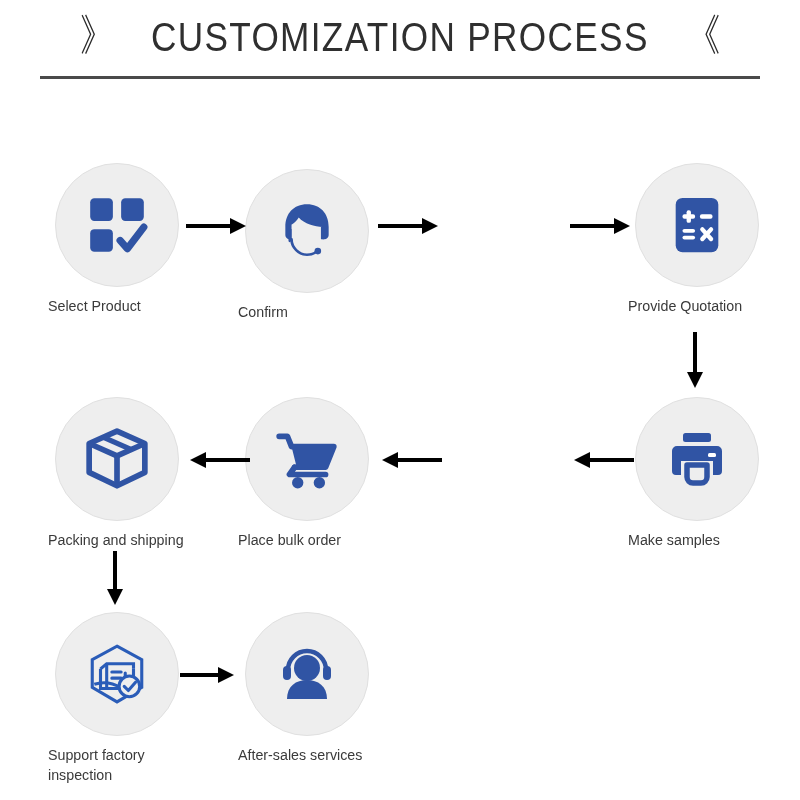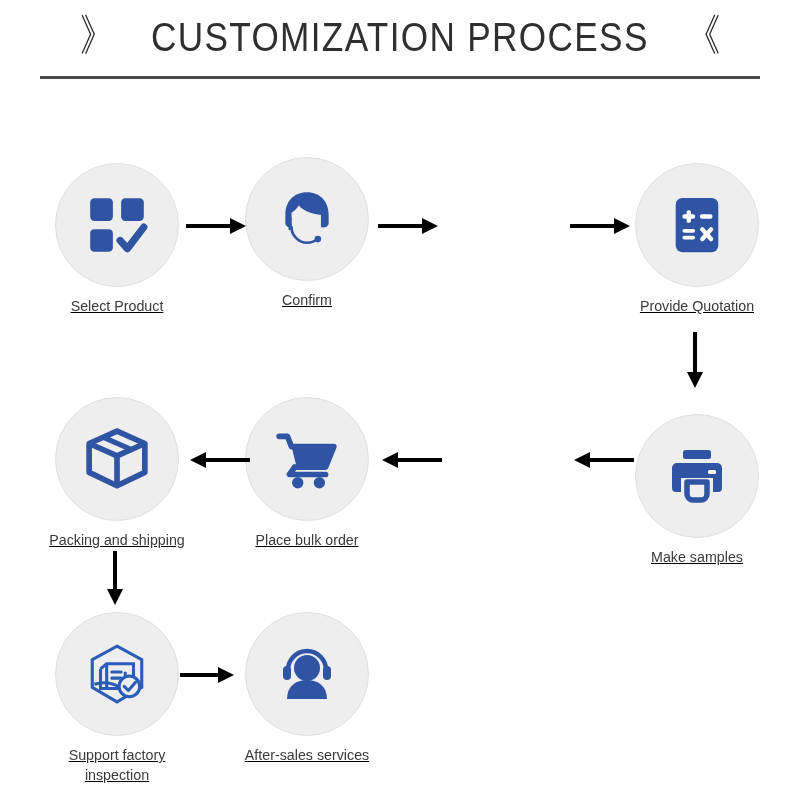--- a/index.html
+++ b/index.html
@@ -68,22 +68,21 @@
     position: absolute;
     left: 0;
     top: 0;
     width: 800px;
     height: 800px;
   }
 
   .node {
     position: absolute;
     width: 150px;
-    text-align: center;
-    text-decoration: underline;
+    text-align: left;
   }
   .circle {
     width: 124px;
     height: 124px;
     margin: 0 auto;
     border-radius: 50%;
     background: #eeeeee;
     border: 1px solid #e0e0e0;
     box-sizing: border-box;
     display: flex;
@@ -125,21 +124,21 @@
       <svg width="66" height="66" viewBox="0 0 64 64">
         <rect x="6" y="6" width="22" height="22" rx="4" fill="#3054A4"></rect>
         <rect x="36" y="6" width="22" height="22" rx="4" fill="#3054A4"></rect>
         <rect x="6" y="36" width="22" height="22" rx="4" fill="#3054A4"></rect>
         <path d="M35 47 L42 55 L58 34" fill="none" stroke="#3054A4" stroke-width="7" stroke-linecap="round" stroke-linejoin="round"></path>
       </svg>
     </div>
     <div class="node-label">Select Product</div>
   </div>
 
-  <div class="node" style="left:232px; top:157px;">
+  <div class="node" style="left:232px; top:169px;">
     <div class="circle">
       <svg width="66" height="66" viewBox="0 0 64 64">
         <path d="M32 6 C19 6 11 15 11 28 L11 36 C11 38 13 40 15 40 L17 40 L17 26
                  C17 26 21 24 24 19 C29 25 40 28 47 28 L47 40 L49 40 C51 40 53 38 53 36
                  L53 28 C53 15 45 6 32 6 Z" fill="#3054A4"></path>
         <path d="M17 30 L17 40 C17 43 14 44 14 41 L14 31 Z" fill="#3054A4"></path>
         <path d="M17 40 C17 48 24 55 32 55 C36 55 39 54 41 52" fill="none" stroke="#3054A4" stroke-width="2.6" stroke-linecap="round"></path>
         <circle cx="42.5" cy="51.5" r="3.2" fill="#3054A4"></circle>
         <path d="M47 28 L47 40" fill="none" stroke="#3054A4" stroke-width="3"></path>
       </svg>
@@ -156,21 +155,21 @@
         <rect x="21.25" y="16.75" width="4.5" height="13" rx="2" fill="#ffffff"></rect>
         <rect x="35" y="21" width="13" height="4.5" rx="2" fill="#ffffff"></rect>
         <rect x="17" y="36" width="13" height="4" rx="2" fill="#ffffff"></rect>
         <rect x="17" y="43" width="13" height="4" rx="2" fill="#ffffff"></rect>
         <path d="M37.5 36.5 L46.5 46.5 M46.5 36.5 L37.5 46.5" stroke="#ffffff" stroke-width="4.5" stroke-linecap="round"></path>
       </svg>
     </div>
     <div class="node-label">Provide Quotation</div>
   </div>
 
-  <div class="node" style="left:622px; top:414px;">
+  <div class="node" style="left:622px; top:397px;">
     <div class="circle">
       <svg width="64" height="64" viewBox="0 0 64 64">
         <rect x="18" y="6" width="28" height="9" rx="2.5" fill="#3054A4"></rect>
         <path d="M12 19 h40 a5 5 0 0 1 5 5 v20 a4 4 0 0 1 -4 4 h-5 v-14 h-32 v14 h-5
                  a4 4 0 0 1 -4 -4 v-20 a5 5 0 0 1 5 -5 z" fill="#3054A4"></path>
         <rect x="43" y="26" width="8" height="4" rx="1.5" fill="#ffffff"></rect>
         <path d="M22 38 h20 v12 a6 6 0 0 1 -6 6 h-8 a6 6 0 0 1 -6 -6 z" fill="none" stroke="#3054A4" stroke-width="5.5" stroke-linejoin="round"></path>
       </svg>
     </div>
     <div class="node-label">Make samples</div>

